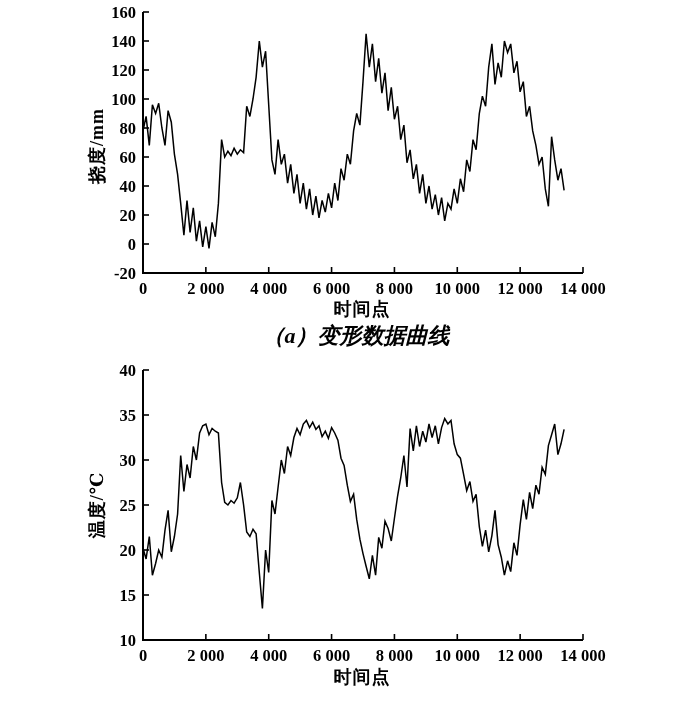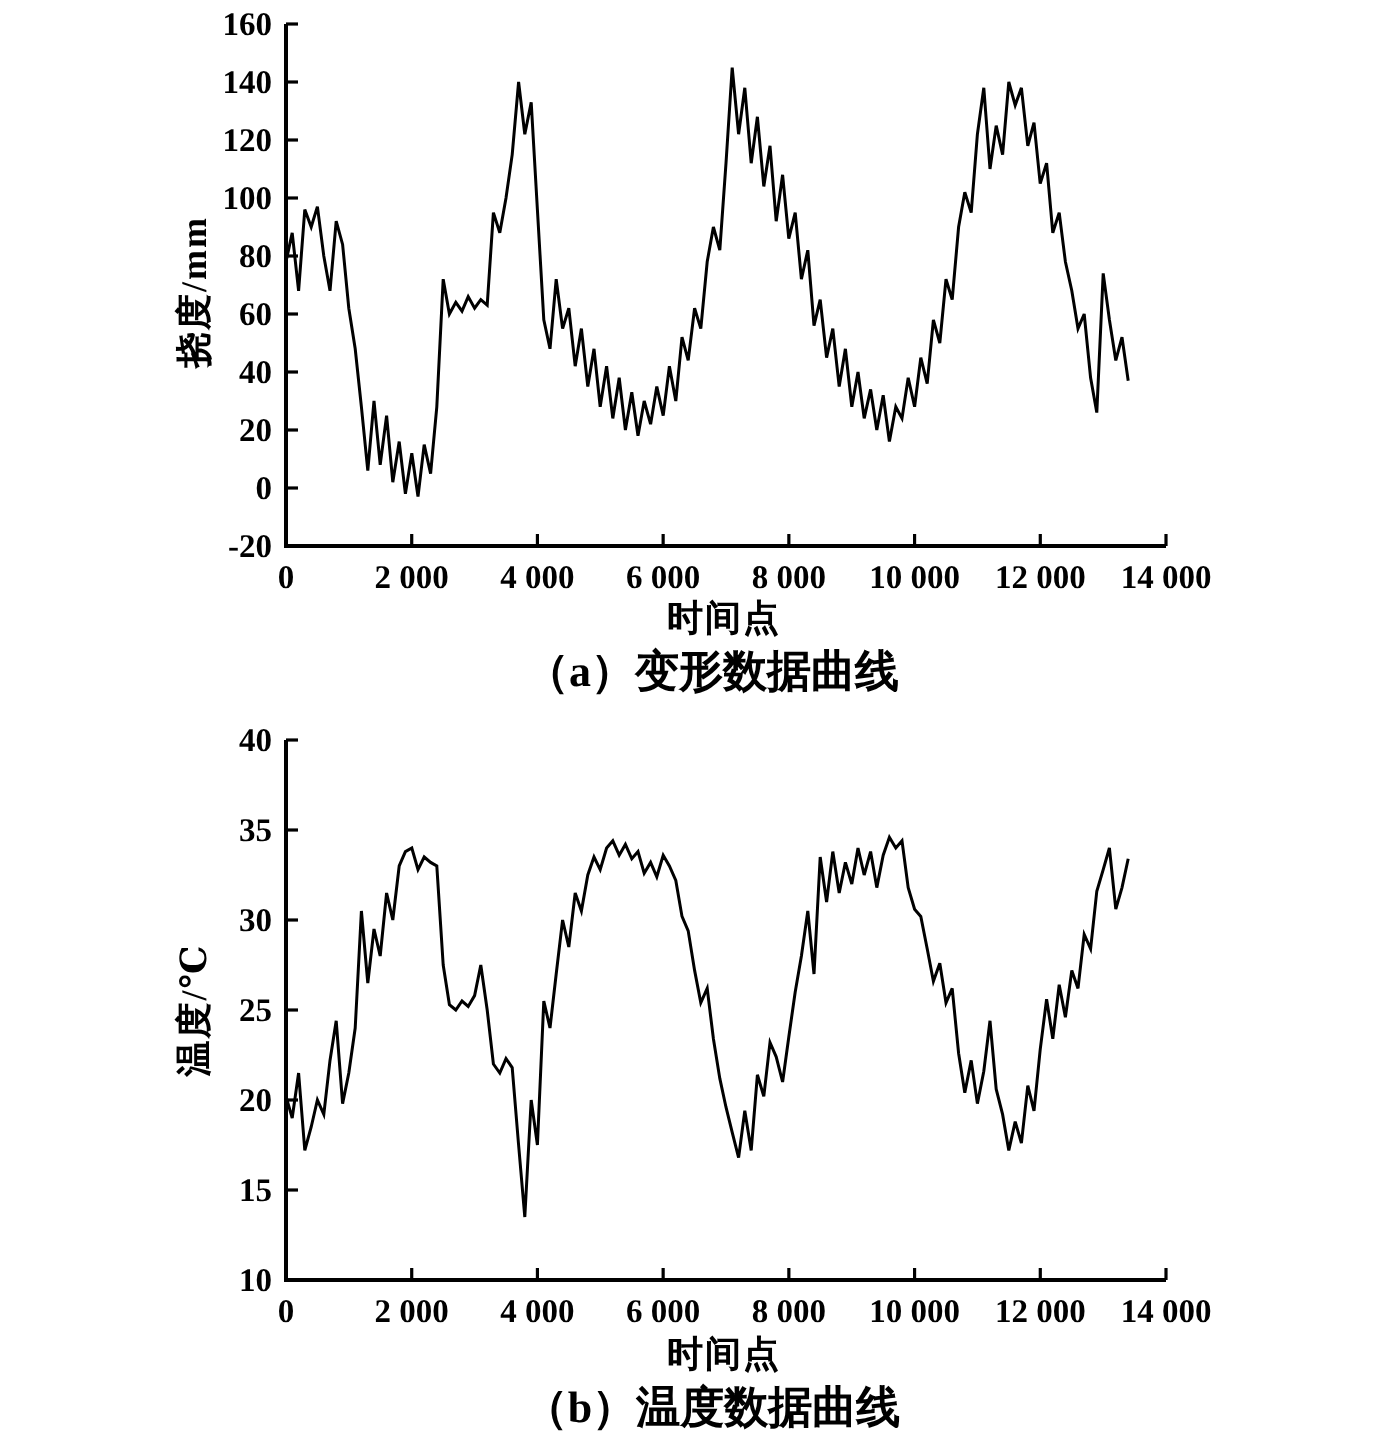--- a/index.html
+++ b/index.html
@@ -11,21 +11,21 @@
   #chart-svg-b{top:361px;}
   .axis-text-label{position:absolute;transform:translate(-50%,-50%);
        font-weight:bold;font-size:18px;white-space:nowrap;letter-spacing:1px;}
   .axis-text-label.vertical{transform:translate(-50%,-50%) rotate(-90deg);}
   #ylabel-a{left:97px;top:146px;}
   #ylabel-b{left:97px;top:505px;}
   #xlabel-a{left:362px;top:309px;}
   #xlabel-b{left:362px;top:677px;}
   .panel-caption{position:absolute;transform:translate(-50%,-50%);
        font-weight:bold;font-size:22px;white-space:nowrap;}
-  #caption-a{left:356px;top:336px;}
+  #caption-a{left:356px;top:336px;font-style:italic;}
   #caption-b{left:356px;top:704px;}
 </style>
 </head>
 <body>
 
 <div class="figure">
 
   <svg id="chart-svg-a" class="chart-svg" viewBox="0 0 700 361" xmlns="http://www.w3.org/2000/svg">
       <path d="M143 12 L143 273 L583 273" fill="none" stroke="#000000" stroke-width="2"></path>
       <g stroke="#000000" stroke-width="1.6">
@@ -107,15 +107,14 @@
         <text x="331.57142857142856" y="300" text-anchor="middle">6 000</text>
         <text x="394.42857142857144" y="300" text-anchor="middle">8 000</text>
         <text x="457.2857142857143" y="300" text-anchor="middle">10 000</text>
         <text x="520.1428571428571" y="300" text-anchor="middle">12 000</text>
         <text x="583" y="300" text-anchor="middle">14 000</text>
       </g>
       <polyline points="143.0,187.2 146.1,198.0 149.3,175.5 152.4,214.2 155.6,202.5 158.7,189.0 161.9,196.2 165.0,169.2 168.1,149.4 171.3,190.8 174.4,175.5 177.6,153.0 180.7,94.5 183.9,130.5 187.0,103.5 190.1,117.0 193.3,85.5 196.4,99.0 199.6,72.0 202.7,64.8 205.9,63.0 209.0,73.8 212.1,67.5 215.3,70.2 218.4,72.0 221.6,121.5 224.7,141.3 227.9,144.0 231.0,139.5 234.1,142.2 237.3,136.8 240.4,121.5 243.6,144.0 246.7,171.0 249.9,175.5 253.0,168.3 256.1,172.8 259.3,211.5 262.4,247.5 265.6,189.0 268.7,211.5 271.9,139.5 275.0,153.0 278.1,126.0 281.3,99.0 284.4,112.5 287.6,85.5 290.7,94.5 293.9,76.5 297.0,67.5 300.1,73.8 303.3,63.0 306.4,59.4 309.6,66.6 312.7,61.2 315.9,68.4 319.0,64.8 322.1,75.6 325.3,70.2 328.4,77.4 331.6,66.6 334.7,72.0 337.9,79.2 341.0,97.2 344.1,104.4 347.3,124.2 350.4,140.4 353.6,133.2 356.7,158.4 359.9,178.2 363.0,192.6 366.1,205.2 369.3,217.8 372.4,194.4 375.6,214.2 378.7,176.4 381.9,187.2 385.0,160.2 388.1,167.4 391.3,180.0 394.4,157.5 397.6,135.0 400.7,117.0 403.9,94.5 407.0,126.0 410.1,67.5 413.3,90.0 416.4,64.8 419.6,85.5 422.7,70.2 425.9,81.0 429.0,63.0 432.1,76.5 435.3,64.8 438.4,82.8 441.6,66.6 444.7,57.6 447.9,63.0 451.0,59.4 454.1,82.8 457.3,93.6 460.4,97.2 463.6,113.4 466.7,129.6 469.9,120.6 473.0,140.4 476.1,133.2 479.3,165.6 482.4,185.4 485.6,169.2 488.7,190.8 491.9,174.6 495.0,149.4 498.1,183.6 501.3,196.2 504.4,214.2 507.6,199.8 510.7,210.6 513.9,181.8 517.0,194.4 520.1,163.8 523.3,138.6 526.4,158.4 529.6,131.4 532.7,147.6 535.9,124.2 539.0,133.2 542.1,106.2 545.3,113.4 548.4,84.6 551.6,73.8 554.7,63.0 557.9,93.6 561.0,82.8 564.1,68.4" fill="none" stroke="#000000" stroke-width="1.5" stroke-linejoin="miter"></polyline>
     </svg>
   <div class="axis-text-label vertical" id="ylabel-b">温度/℃</div>
   <div class="axis-text-label" id="xlabel-b">时间点</div>
-  <div class="panel-caption" id="caption-b">（b）温度数据曲线</div>
 
 </div>
 
 </body></html>

